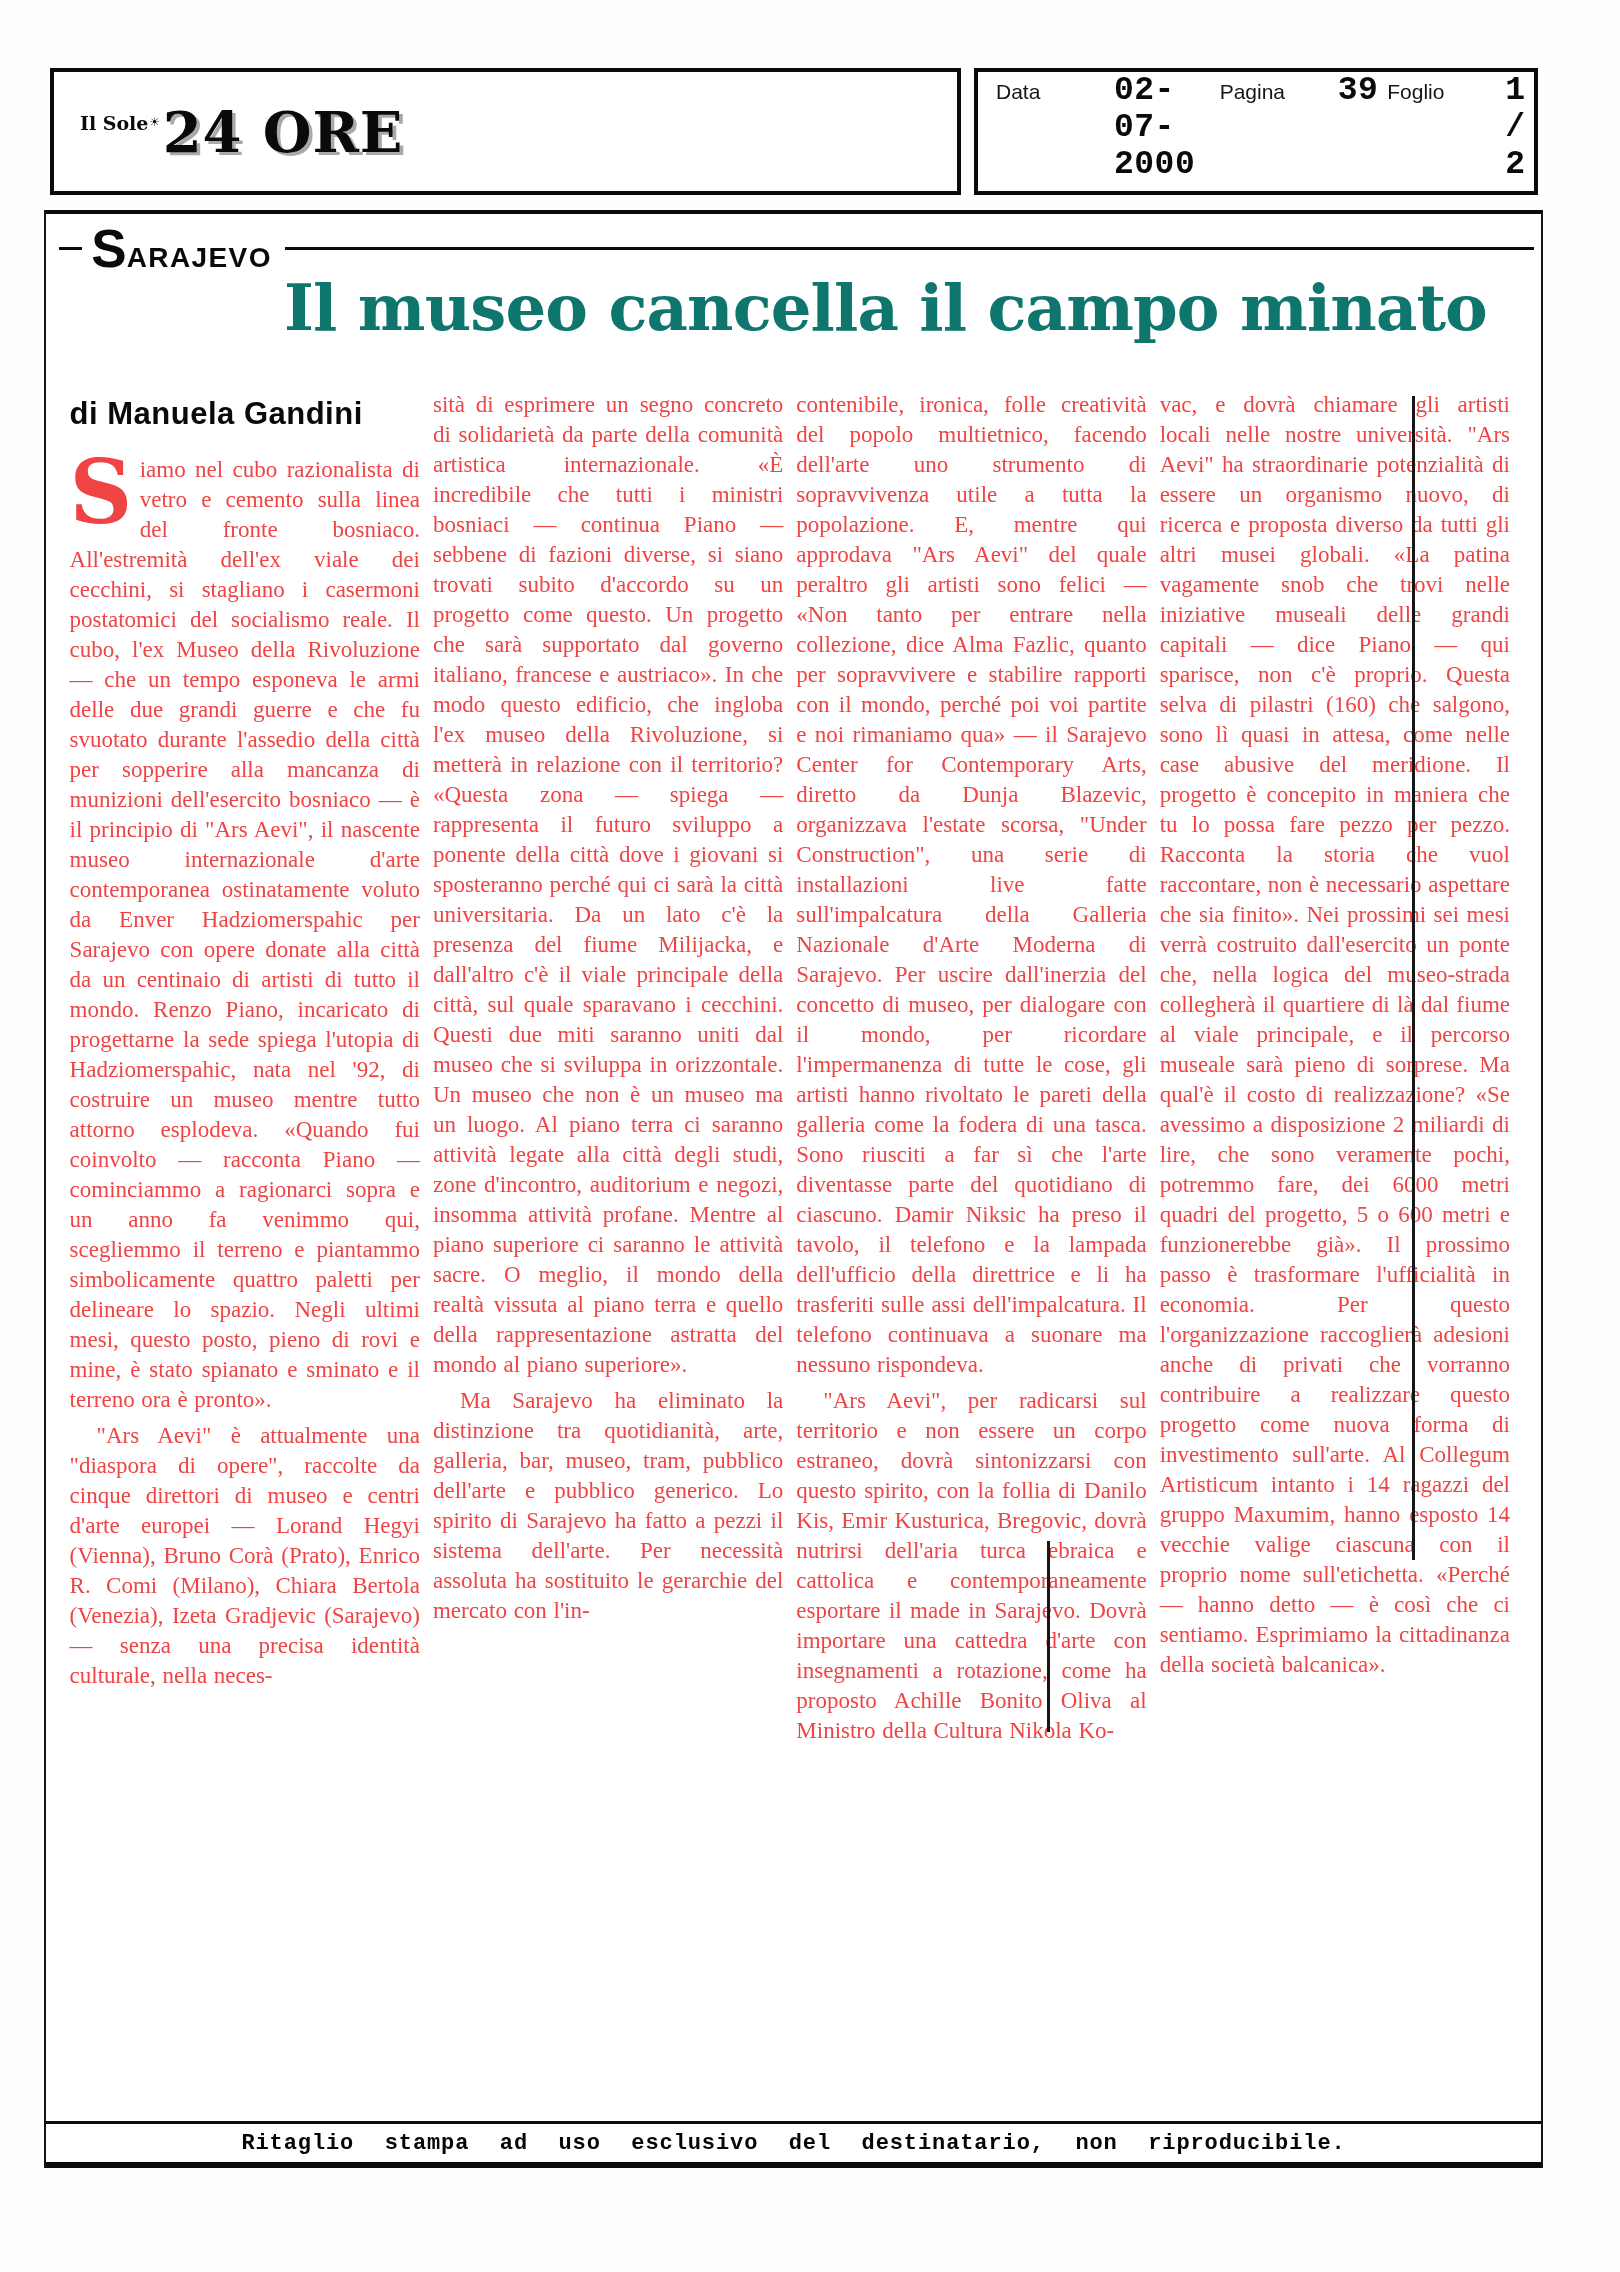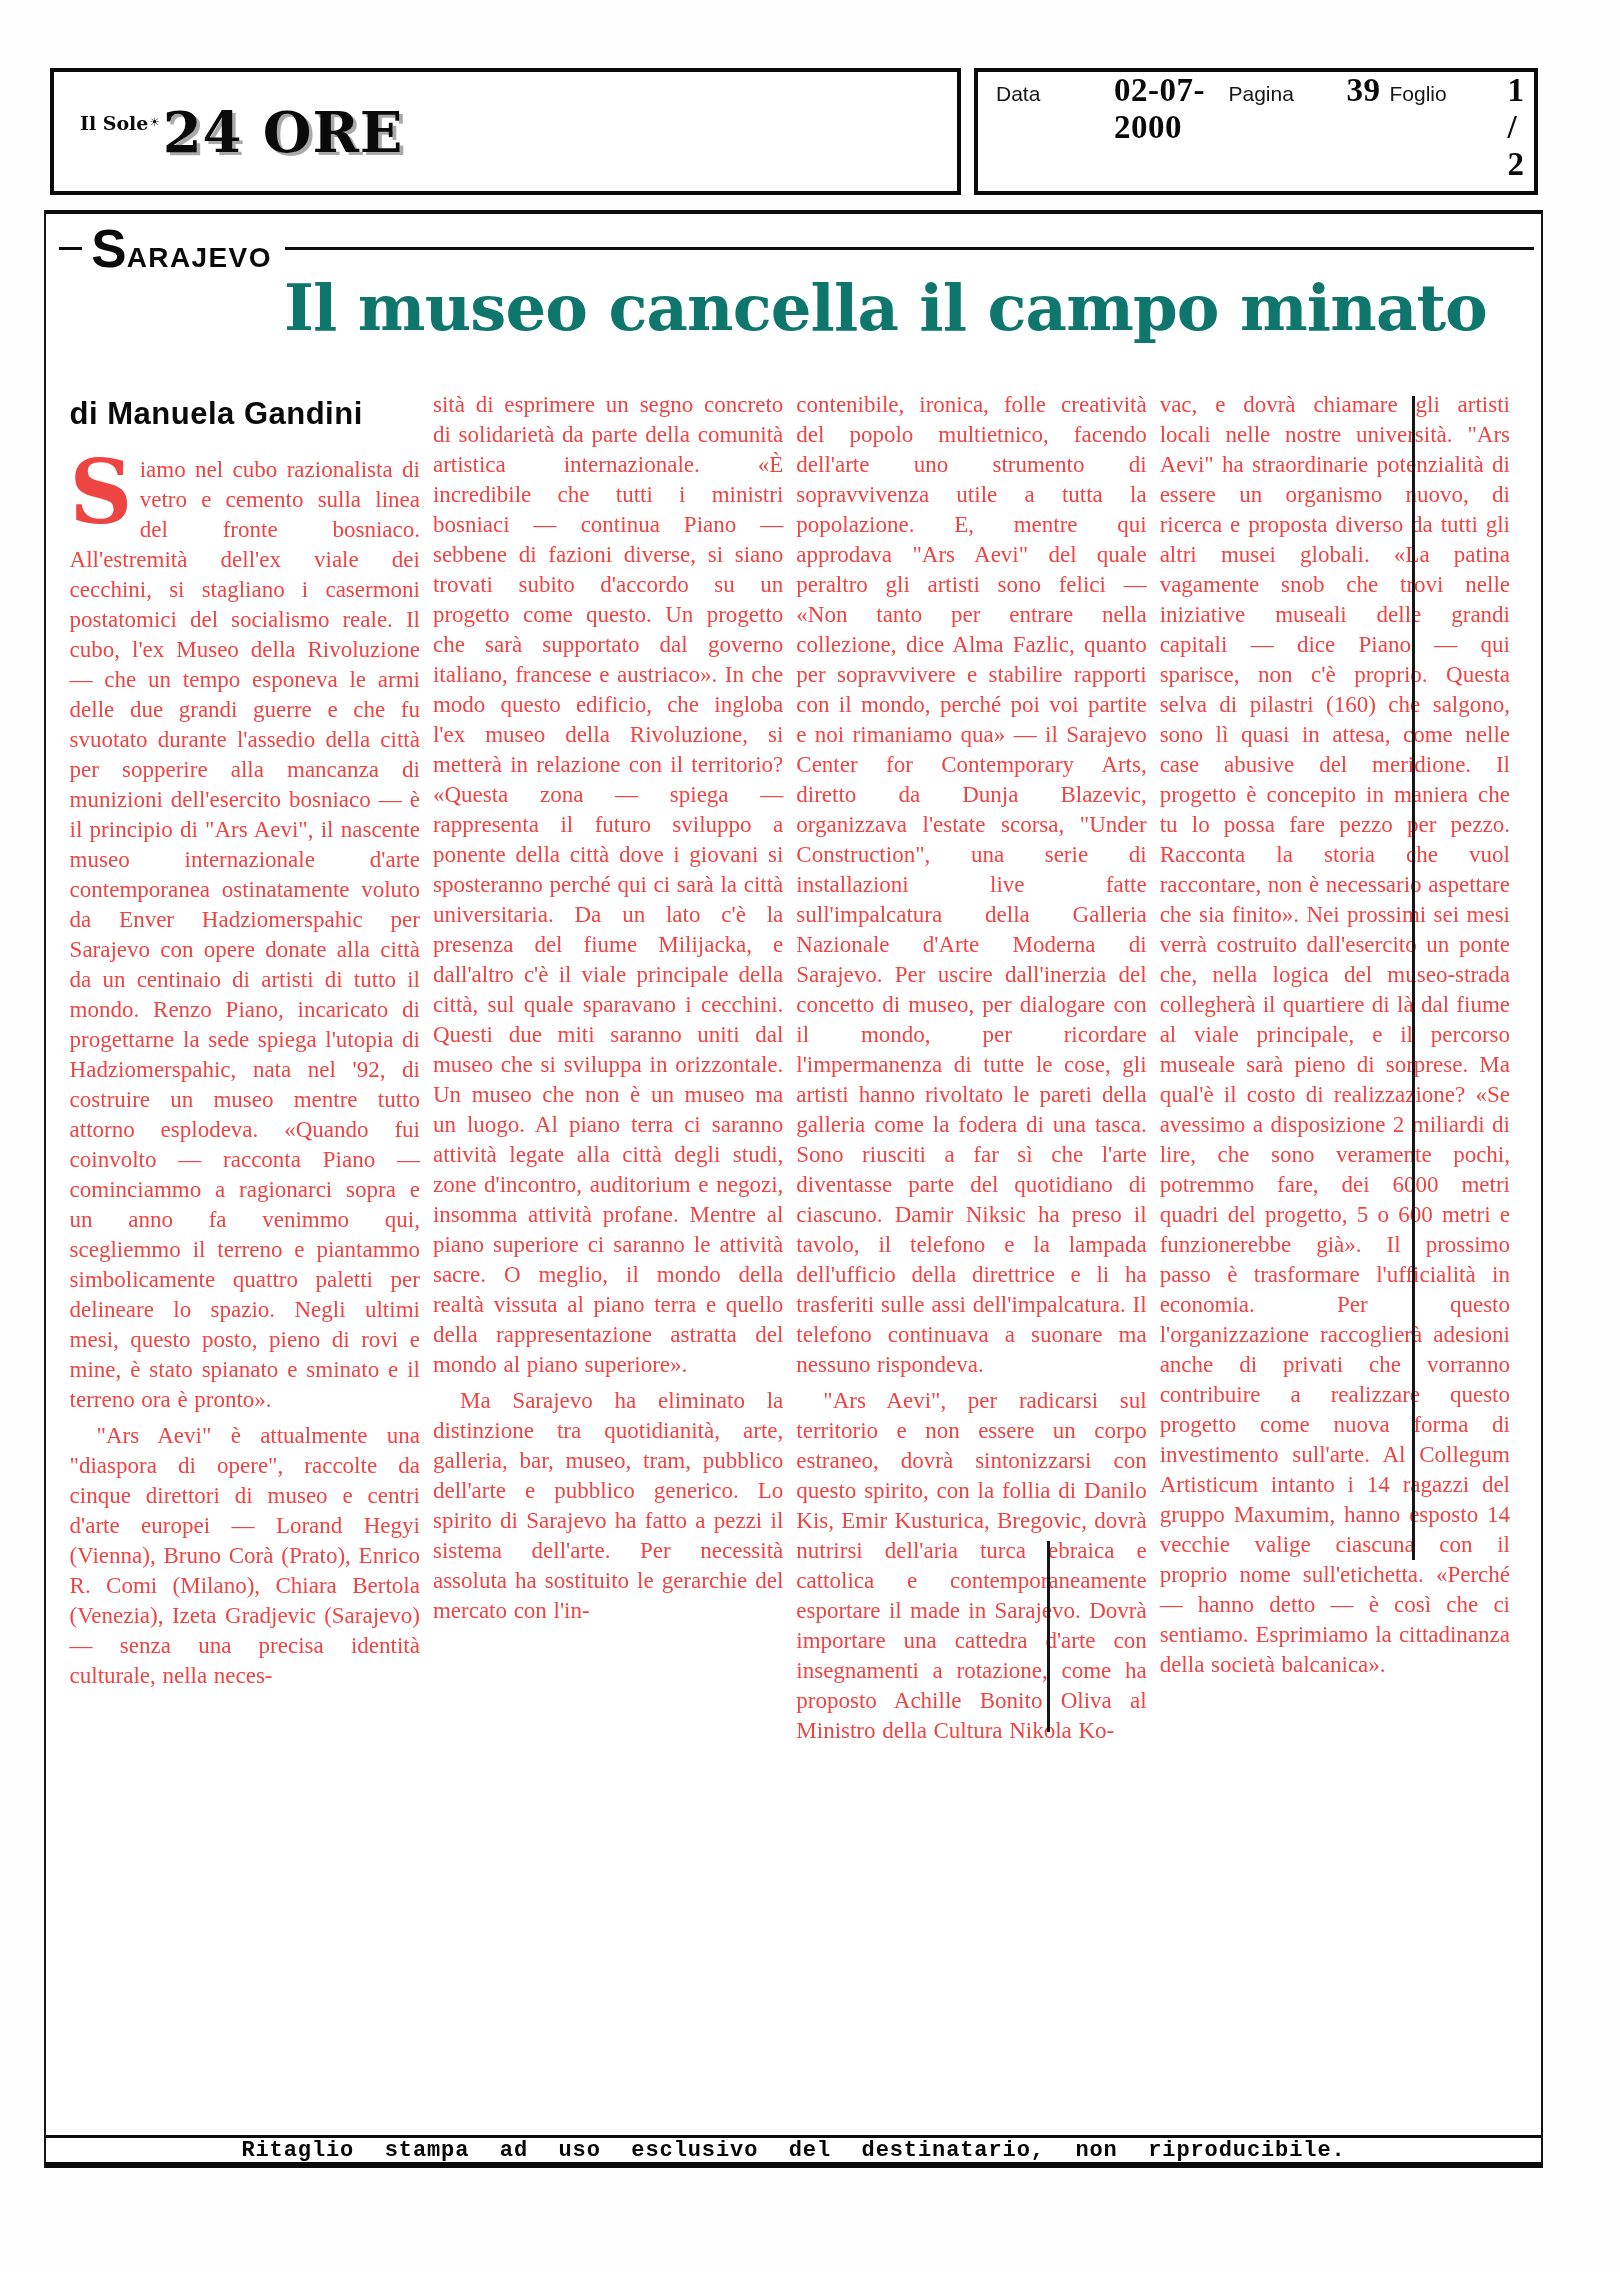--- a/index.html
+++ b/index.html
@@ -25,21 +25,21 @@
   }
   .meta-box{
     width:564px;flex:0 0 564px;border:4.5px solid #0b0b0b;background:#fff;box-sizing:border-box;
     display:flex;flex-direction:row;justify-content:center;gap:9px;padding-left:18px;
   }
   .meta-row{display:flex;align-items:baseline;}
   .meta-label{
     font-family:"Liberation Sans",sans-serif;font-size:21px;color:#161616;width:118px;flex:0 0 118px;
   }
   .meta-value{
-    font-family:Liberation Serif, serif;font-size:33px;font-weight:bold;letter-spacing:0.5px;
+    font-family:Liberation Mono, monospace;font-size:33px;font-weight:bold;letter-spacing:0.5px;
   }
   
   .article-box{
     position:absolute;top:210px;left:44px;width:1499px;height:1958px;box-sizing:border-box;
     border-top:4.5px solid #0c0c0c;border-left:2.7px solid #141414;border-right:2.7px solid #141414;
     background:#fff;
   }
   .section-row{position:absolute;top:9px;left:12.7px;right:7.3px;display:flex;align-items:center;height:51px;}
   .section-dash{width:23.6px;height:3.6px;background:#0b0b0b;margin-right:9px;flex:0 0 23.6px;}
   .section-label{
@@ -72,21 +72,21 @@
   .dropcap{
     float:left;font-size:87px;line-height:67px;font-weight:bold;
     padding:3.6px 7.3px 0 0;font-family:"DejaVu Serif",serif;
   }
   
   .vrule{position:absolute;width:2.7px;background:#161616;}
   .vrule-col4{left:1366px;top:182px;height:1164px;}
   .vrule-col3{left:1001px;top:1327px;height:191px;}
   
   .footer-strip{
-    position:absolute;left:0;right:0;bottom:0;height:33px;box-sizing:border-box;
+    position:absolute;left:0;right:0;bottom:0;height:47px;box-sizing:border-box;
     border-top:3.6px solid #0b0b0b;border-bottom:6.4px solid #0b0b0b;background:#fff;
     display:flex;align-items:center;justify-content:center;
   }
   .footer-text{
     font-family:"Liberation Mono",monospace;font-weight:bold;font-size:22px;
     letter-spacing:0.9px;word-spacing:16.4px;color:#050505;
   }
 </style>
 </head>
 <body>

